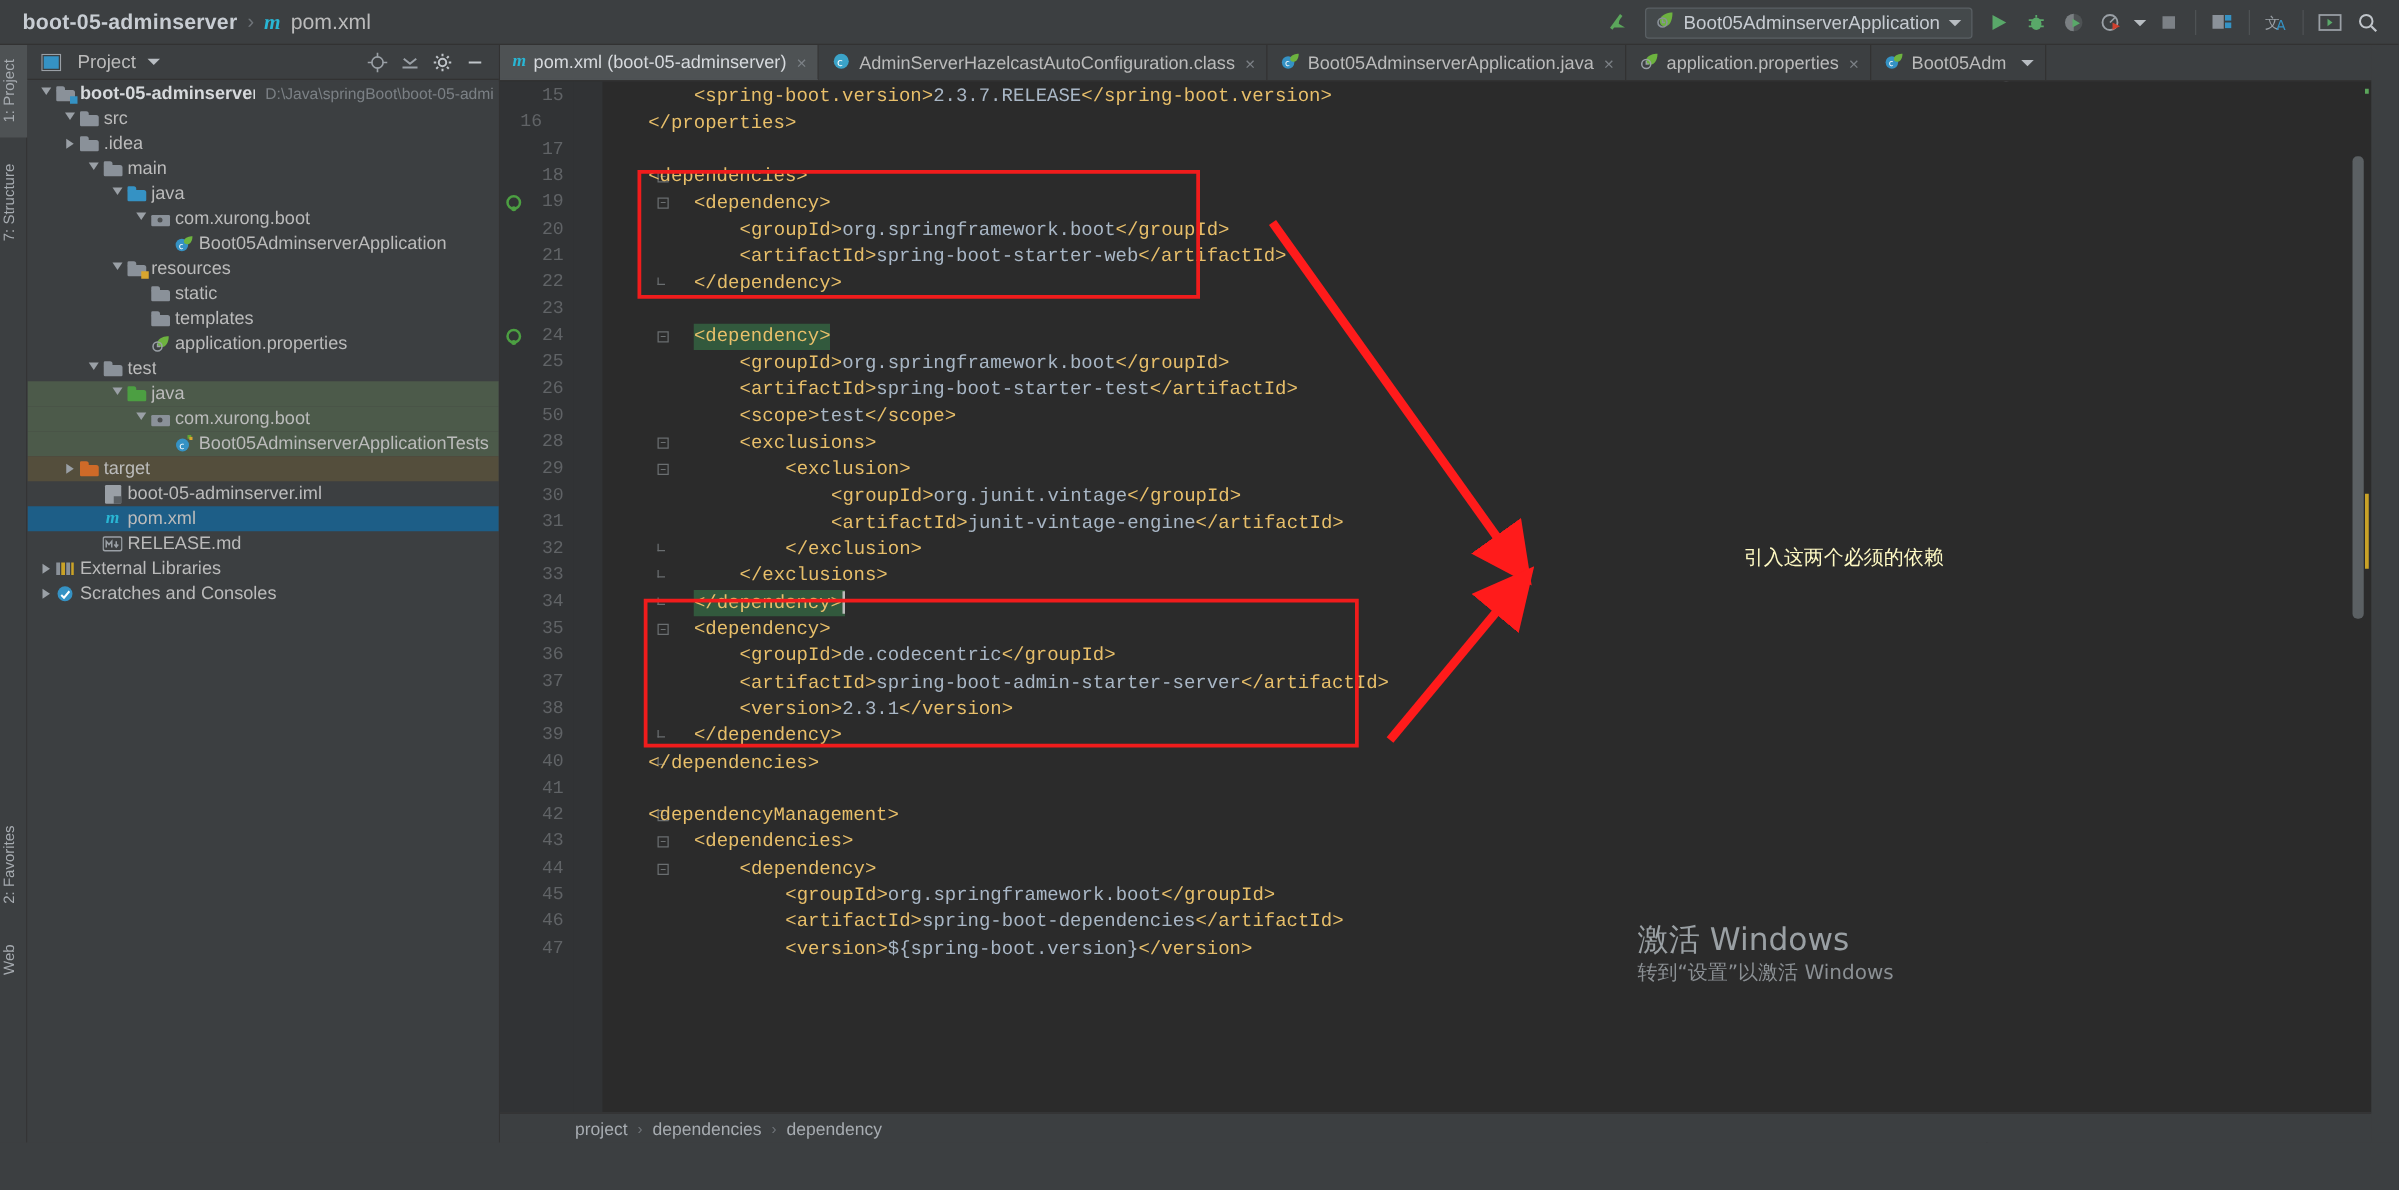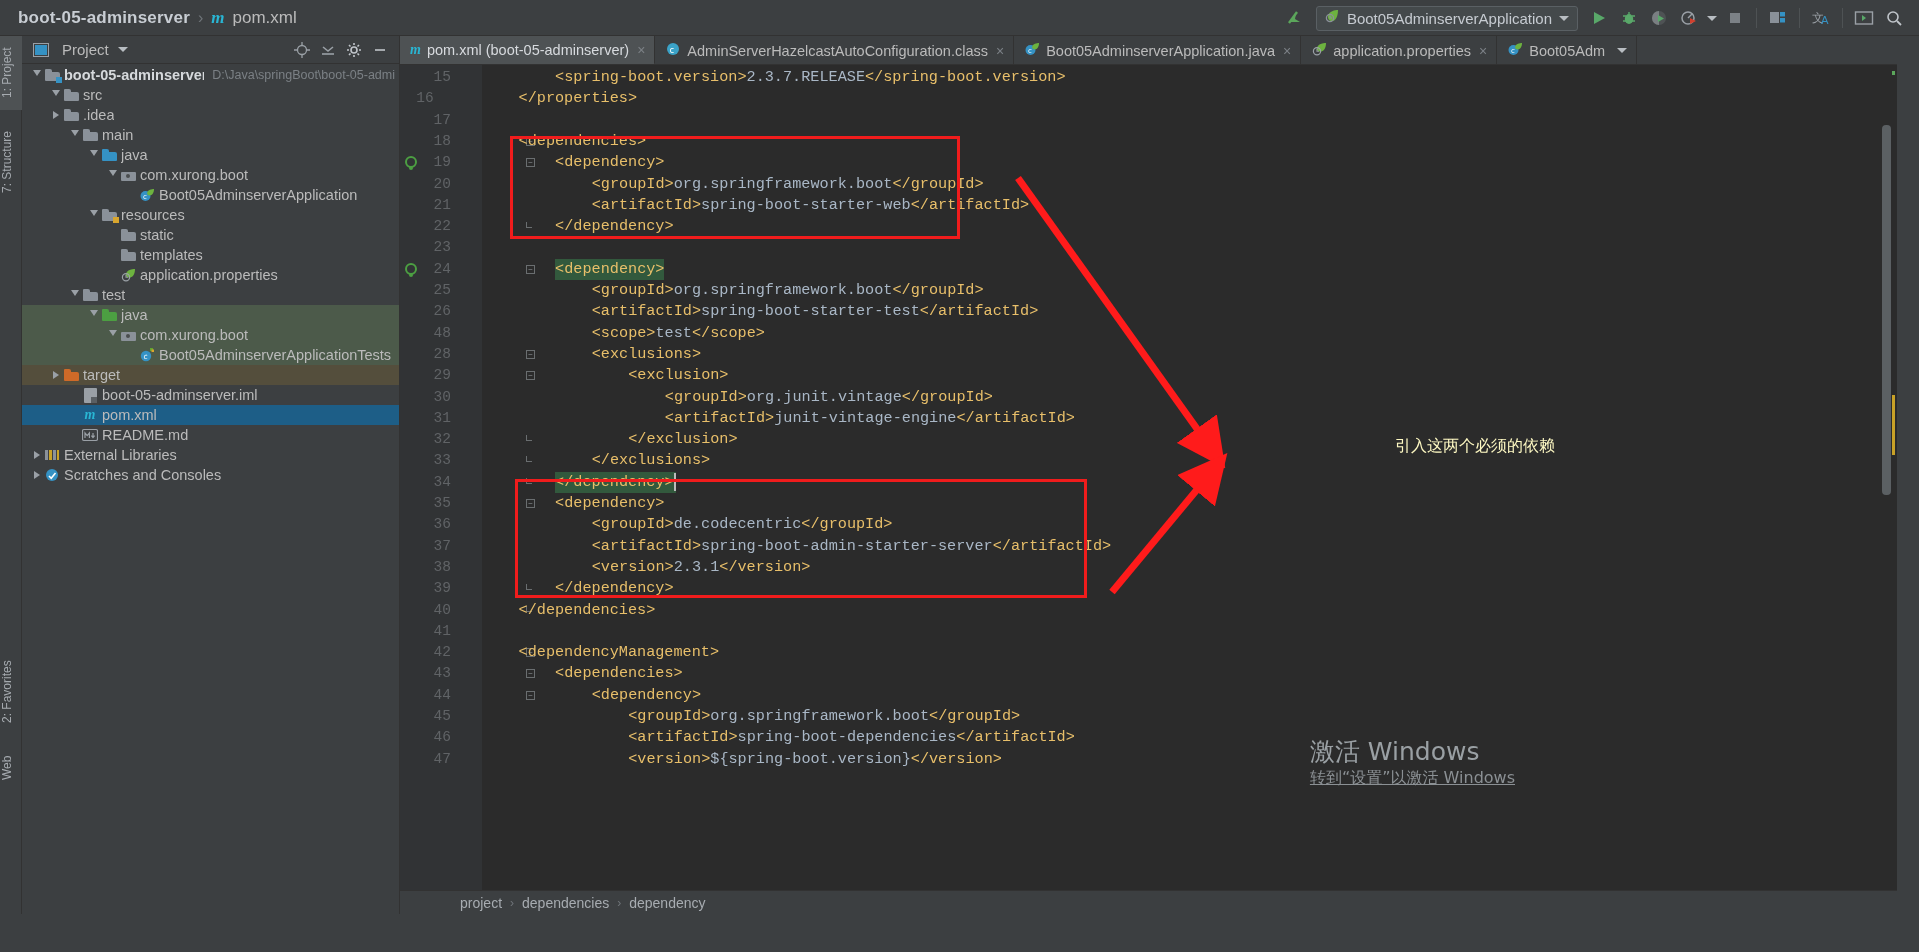--- a/index.html
+++ b/index.html
@@ -156,21 +156,21 @@
     color:#a7acb1; font-size:14px; border-top:1px solid #323232;
   }
   .breadcrumb .sep{ color:#6f7479; font-size:12px;}
   .statusbar{
     position:absolute; left:0; top:914px; width:1919px; height:38px; background:#3c3f41;
   }
   .watermark{
     position:absolute; right:96px; top:735px; text-align:left; color:#8f9499;
   }
   .watermark .w1{ font-size:25px; color:#9aa0a4; font-family:"DejaVu Sans", sans-serif;}
-  .watermark .w2{ font-size:16px; color:#8b9094; font-family:"DejaVu Sans", sans-serif;text-decoration:underline;}
+  .watermark .w2{ font-size:16px; color:#8b9094; font-family:"DejaVu Sans", sans-serif;}
 </style>
 </head>
 <body>
 
 <div class="app">
 
   <div class="titlebar">
     <div class="crumbs">
       <span class="crumb-proj">boot-05-adminserver</span>
       <span class="crumb-sep">›</span>
@@ -515,21 +515,21 @@
         </div>
         <div class="row" style="padding-left: 46px;">
           <span class="tw"></span>
           <span class="ic">
             <svg width="16" height="14" viewBox="0 0 16 14">
               <rect x="0.5" y="1.5" width="15" height="11" rx="1.5" fill="none" stroke="#9aa0a6" stroke-width="1.2"></rect>
               <path d="M3 10V5l2.2 2.6L7.4 5v5" stroke="#9aa0a6" stroke-width="1.2" fill="none"></path>
               <path d="M11 5v4M9.4 7.6L11 9.6 12.6 7.6" stroke="#9aa0a6" stroke-width="1.2" fill="none"></path>
             </svg>
           </span>
-          <span class="lb">README.md</span>
+          <span class="lb">RELEASE.md</span>
         </div>
         <div class="row" style="padding-left: 8px;">
           <span class="tw">
             <span class="tri"></span>
           </span>
           <span class="ic">
             <svg width="16" height="14" viewBox="0 0 16 14">
               <rect x="1" y="2" width="3" height="10" fill="#8a9199"></rect>
               <rect x="5" y="2" width="3" height="10" fill="#c9a227"></rect>
               <rect x="9" y="2" width="3" height="10" fill="#8a9199"></rect>
@@ -612,21 +612,21 @@
         <div class="ln" style="top: 108.5px; width: 52px;">20</div>
         <div class="ln" style="top: 129.8px; width: 52px;">21</div>
         <div class="ln" style="top: 151.1px; width: 52px;">22</div>
         <div class="ln" style="top: 172.4px; width: 52px;">23</div>
         <div class="ln" style="top: 193.7px; width: 52px;">24</div>
         <div class="marker" style="top: 197.7px;"><svg width="8" height="8" viewBox="0 0 8 8">
             <circle cx="4" cy="4" r="2" fill="#4c9f42"></circle>
           </svg></div>
         <div class="ln" style="top: 215px; width: 52px;">25</div>
         <div class="ln" style="top: 236.3px; width: 52px;">26</div>
-        <div class="ln" style="top: 257.6px; width: 52px;">48</div>
+        <div class="ln" style="top: 257.6px; width: 52px;">50</div>
         <div class="ln" style="top: 278.9px; width: 52px;">28</div>
         <div class="ln" style="top: 300.2px; width: 52px;">29</div>
         <div class="ln" style="top: 321.5px; width: 52px;">30</div>
         <div class="ln" style="top: 342.8px; width: 52px;">31</div>
         <div class="ln" style="top: 364.1px; width: 52px;">32</div>
         <div class="ln" style="top: 385.4px; width: 52px;">33</div>
         <div class="ln" style="top: 406.7px; width: 52px;">34</div>
         <div class="ln" style="top: 428px; width: 52px;">35</div>
         <div class="ln" style="top: 449.3px; width: 52px;">36</div>
         <div class="ln" style="top: 470.6px; width: 52px;">37</div>

